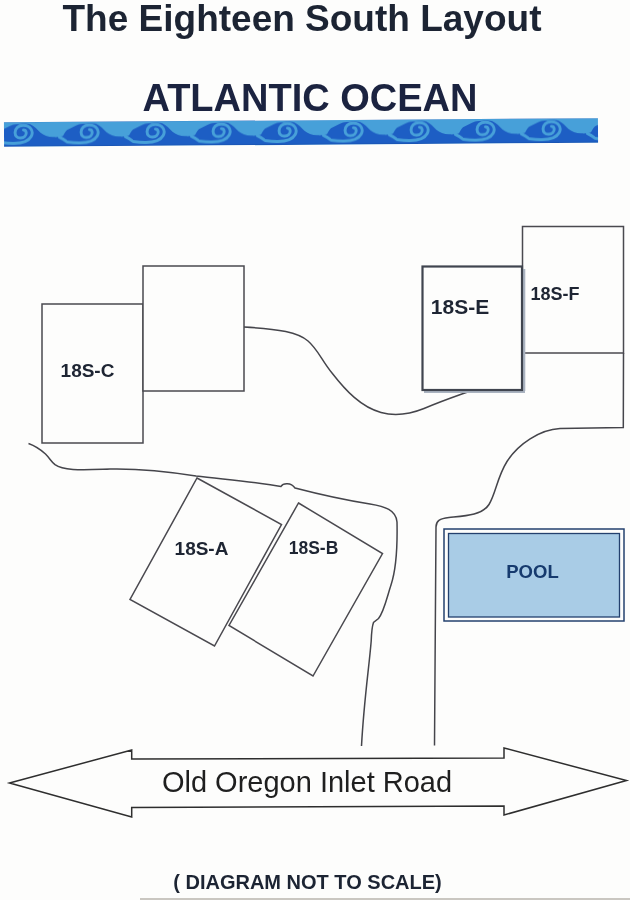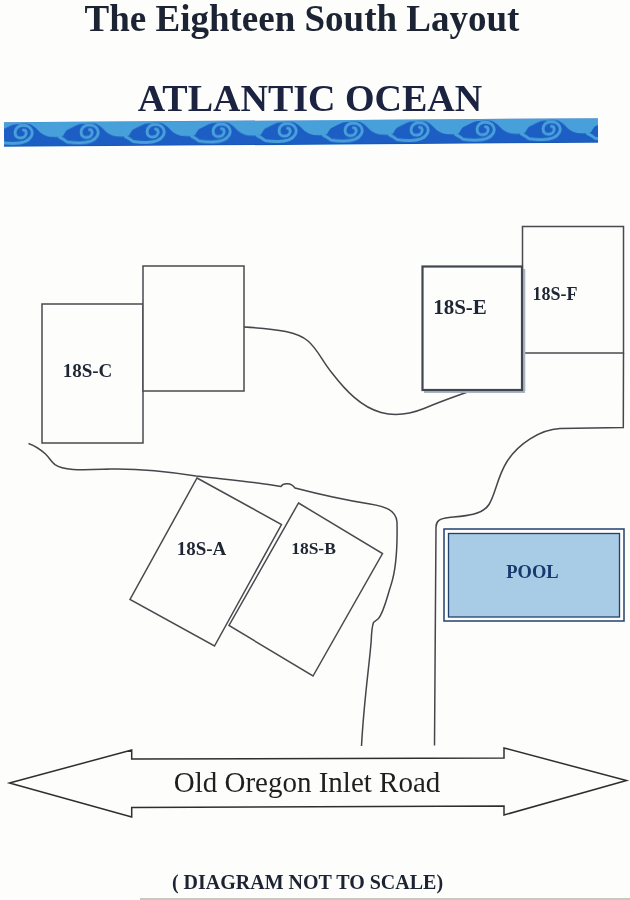--- a/index.html
+++ b/index.html
@@ -1,17 +1,17 @@
 <!DOCTYPE html>
 <html><head>
 <meta charset="utf-8">
 <style>
   html,body{margin:0;padding:0;background:#ffffff;}
   #page{position:relative;width:630px;height:900px;background:#fdfdfc;overflow:hidden;
-        font-family:Liberation Serif, serif;}
+        font-family:Liberation Sans, sans-serif;}
   svg{position:absolute;left:0;top:0;}
 </style>
 </head>
 <body>
 <div id="page">
 <svg width="630" height="900" viewBox="0 0 630 900">
   <defs>
     <pattern id="wave" x="1" y="120.3" width="66" height="24.5" patternUnits="userSpaceOnUse">
       <rect x="0" y="0" width="66" height="24.5" fill="#47a0d9"></rect>
       <rect x="0" y="1.2" width="66" height="23.3" fill="#1d5ec4"></rect>

